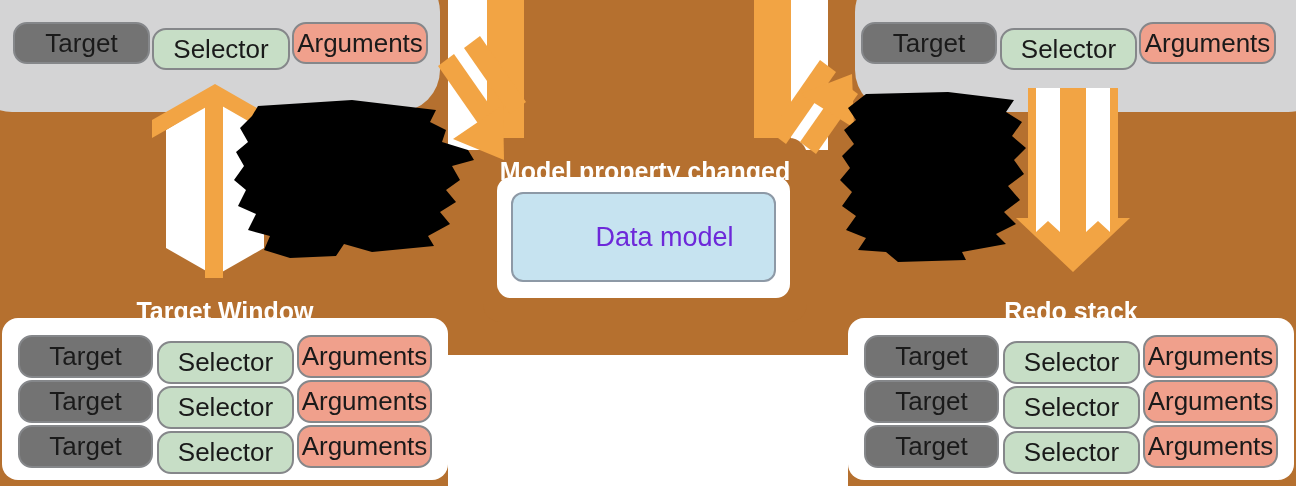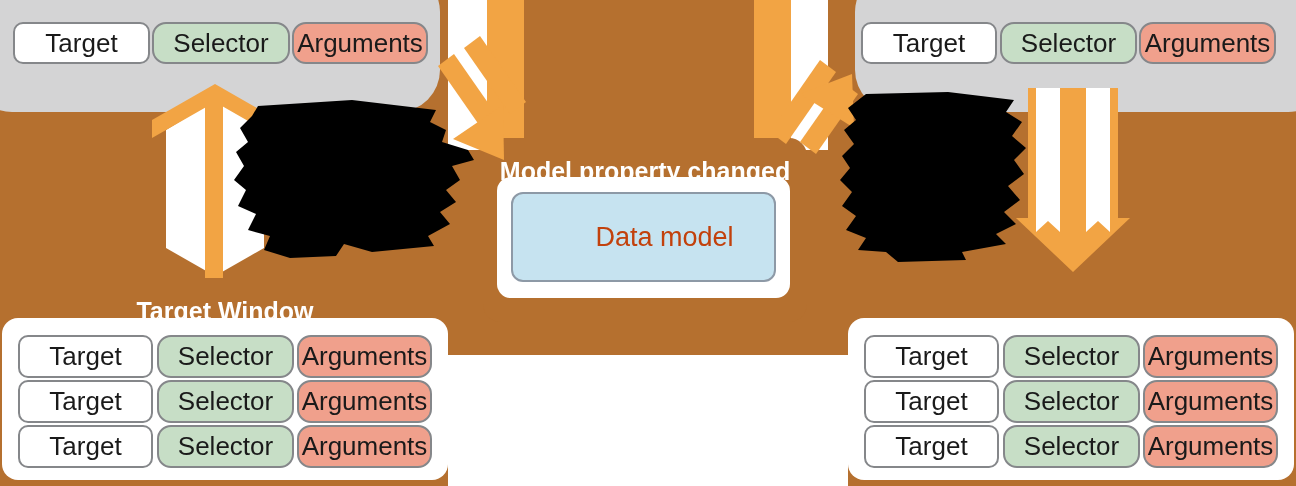--- a/index.html
+++ b/index.html
@@ -9,43 +9,43 @@
     font-family:"Liberation Sans","DejaVu Sans",sans-serif;
   }
   .white-cutout{position:absolute;background:#ffffff;}
   .gray-panel{position:absolute;top:-30px;height:142px;background:#d4d4d5;border-radius:42px;}
   .stack-panel{position:absolute;top:318px;width:446px;height:162px;background:#ffffff;border-radius:16px;}
   .pill{
     position:absolute;display:flex;align-items:center;justify-content:center;
     box-sizing:border-box;border:2px solid #85878a;border-radius:14px;
     font-size:26px;color:#1a1a1a;white-space:nowrap;
   }
-  .pill.t{background:#ffffff;border-radius:10px;}
-  .pill.s{background:#c7dec6;}
+  .pill.t{background:#737373;}
+  .pill.s{background:#c7dec6;margin-top:6px;}
   .pill.a{background:#f0a08c;}
   .toprow{top:22px;height:42px;}
   .row0{top:17px;height:43px;}
   .row1{top:62px;height:43px;}
   .row2{top:107px;height:43px;}
   .c0{left:16px;width:135px;}
   .c1{left:155px;width:137px;}
   .c2{left:295px;width:135px;}
   .white-title{
     position:absolute;color:#ffffff;font-weight:bold;font-size:25px;
     text-align:center;line-height:27px;margin-top:12px;
   }
   .center-panel{
     position:absolute;left:497px;top:177px;width:293px;height:121px;
     background:#ffffff;border-radius:14px;
   }
   .data-model{
     position:absolute;left:511px;top:192px;width:265px;height:90px;
     box-sizing:border-box;background:#c6e3f0;border:2px solid #8d99a6;border-radius:12px;
     display:flex;align-items:center;justify-content:center;
-    font-size:27px;color:#c2410c;padding-left:42px;
+    font-size:27px;color:#6d28d9;padding-left:42px;
   }
   svg.overlay{position:absolute;left:0;top:0;pointer-events:none;}
 </style>
 </head>
 <body>
 
 <div id="canvas">
 
   <div class="white-cutout" style="left:448px;top:355px;width:400px;height:131px;"></div>
 
@@ -101,20 +101,21 @@
          L1008,186 L1020,200 L1004,212 L1016,224 L996,234 L1006,244 L962,252 L966,260 L898,262
          L886,252 L858,250 L866,238 L846,230 L856,216 L842,206 L852,192 L840,180 L850,168 L842,156
          L854,144 L844,130 L856,120 L848,108 Z"></path>
   </svg>
 
   <div class="white-title" style="left:483px;top:146px;width:324px;">Model property changed</div>
   <div class="center-panel"></div>
   <div class="data-model">Data model</div>
 
   <div class="white-title" style="left:2px;top:286px;width:446px;">Target Window</div>
+  <div class="white-title" style="left:848px;top:286px;width:446px;">Redo stack</div>
 
   <div class="stack-panel" style="left:2px;">
     <div class="pill t row0 c0">Target</div>
     <div class="pill s row0 c1">Selector</div>
     <div class="pill a row0 c2">Arguments</div>
     <div class="pill t row1 c0">Target</div>
     <div class="pill s row1 c1">Selector</div>
     <div class="pill a row1 c2">Arguments</div>
     <div class="pill t row2 c0">Target</div>
     <div class="pill s row2 c1">Selector</div>

